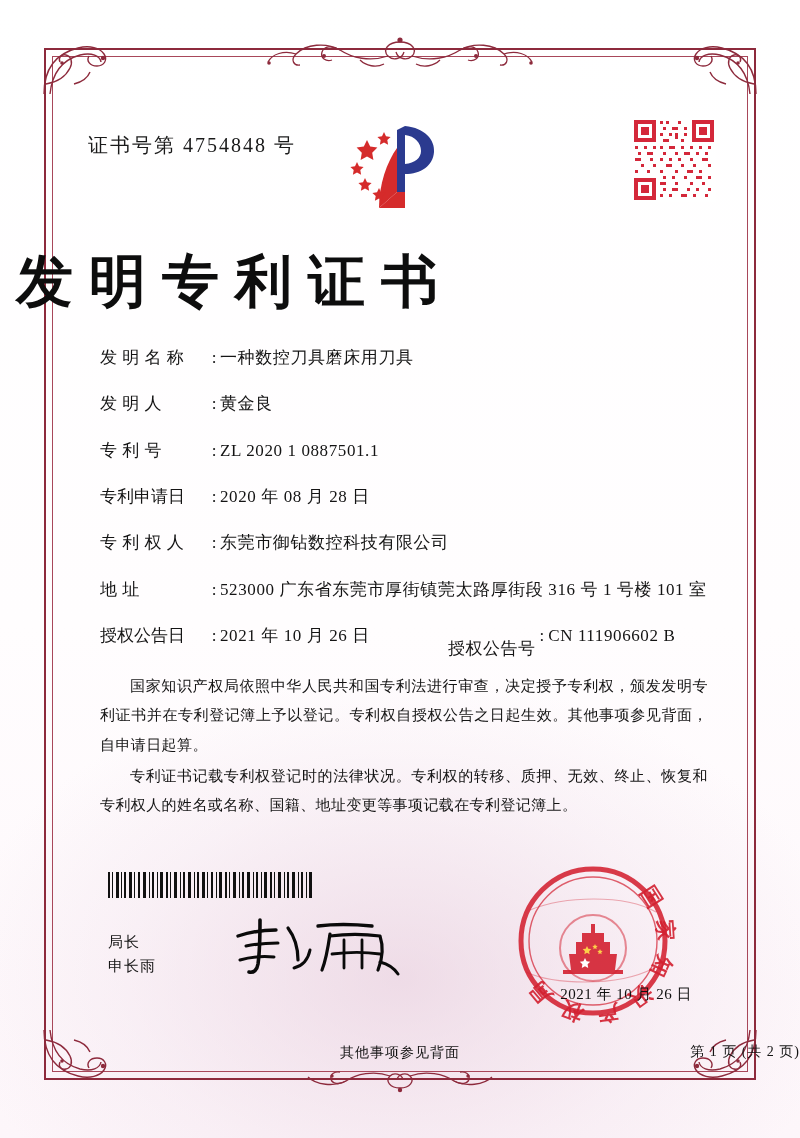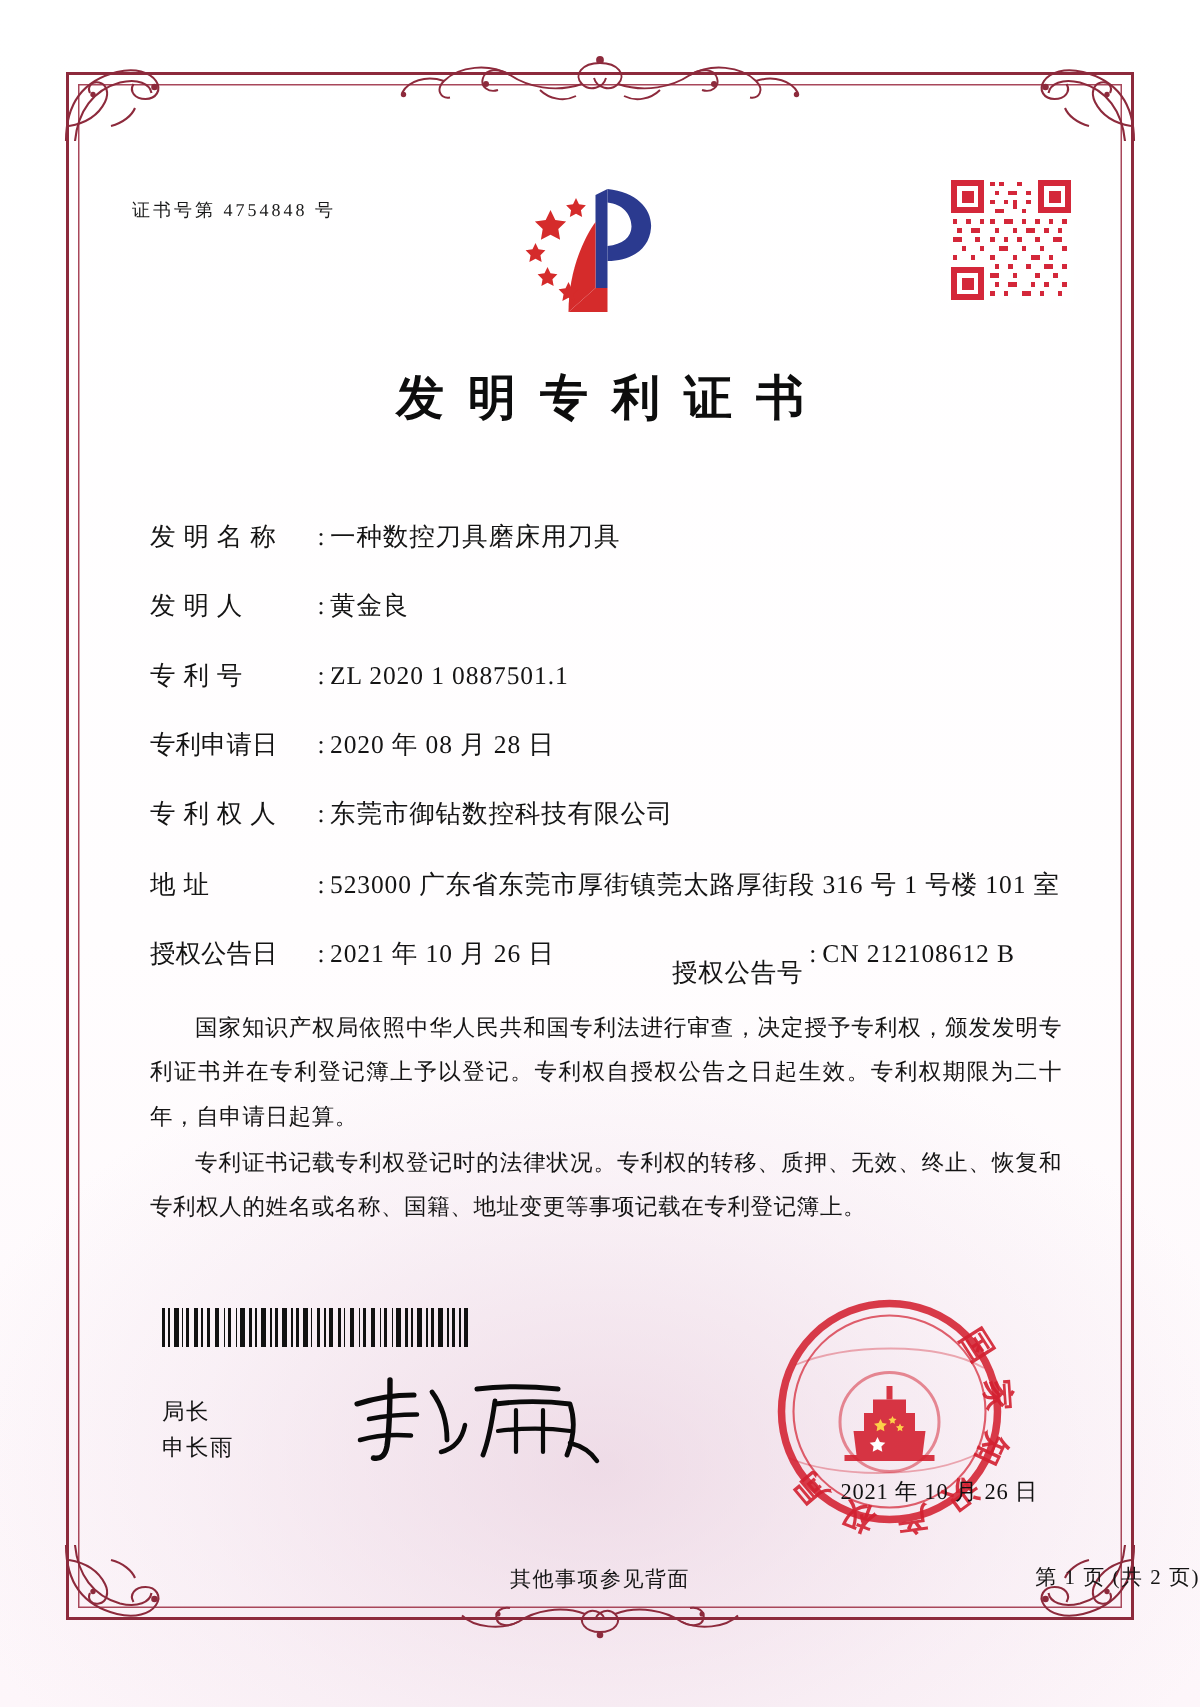--- a/index.html
+++ b/index.html
@@ -70,21 +70,21 @@
     height: 40px;
     color: #8d2a3c;
   }
   .bottom-flourish svg { display:block; width:100%; height:100%; }
 
   
   .cert-number {
     position: absolute;
     left: 88px;
     top: 132px;
-    font-size: 12px;
+    font-size: 20px;
     letter-spacing: 2px;
     color: #1a1a1a;
     white-space: nowrap;
     text-align: center;
   }
 
   .qr {
     position: absolute;
     right: 84px;
     top: 118px;
@@ -100,23 +100,22 @@
     width: 130px;
     height: 104px;
   }
   .emblem svg { display:block; width:100%; height:100%; }
 
   .doc-title {
     position: absolute;
     left: 0;
     right: 0;
     top: 244px;
-    text-align: center;
     font-family: "DejaVu Serif", "Liberation Serif", serif;
-    font-size: 32px;
+    font-size: 57px;
     font-weight: 700;
     letter-spacing: 16px;
     text-indent: 16px;
     color: #0d0d0d;
   }
 
   
   .fields {
     position: absolute;
     left: 100px;
@@ -466,27 +465,27 @@
       <span class="field-colon">:</span>
       <span class="field-value">523000 广东省东莞市厚街镇莞太路厚街段 316 号 1 号楼 101 室</span>
     </div>
 
     <div class="field-row dual">
       <span class="field-label tight">授权公告日</span>
       <span class="field-colon">:</span>
       <span class="field-value">2021 年 10 月 26 日</span>
       <span class="sub-label">授权公告号</span>
       <span class="sub-colon">:</span>
-      <span class="sub-value">CN 212108612 B</span>
+      <span class="sub-value">CN 111906602 B</span>
     </div>
 
   </div>
 
   <div class="paragraphs">
-    <p>国家知识产权局依照中华人民共和国专利法进行审查，决定授予专利权，颁发发明专利证书并在专利登记簿上予以登记。专利权自授权公告之日起生效。专利权期限为二十年，自申请日起算。</p>
+    <p>国家知识产权局依照中华人民共和国专利法进行审查，决定授予专利权，颁发发明专利证书并在专利登记簿上予以登记。专利权自授权公告之日起生效。其他事项参见背面，自申请日起算。</p>
     <p>专利证书记载专利权登记时的法律状况。专利权的转移、质押、无效、终止、恢复和专利权人的姓名或名称、国籍、地址变更等事项记载在专利登记簿上。</p>
   </div>
 
   <div class="barcode">
     <svg viewBox="0 0 205 26" shape-rendering="crispEdges">
       <rect width="205" height="26" fill="#ffffff" fill-opacity="0"></rect>
       <g fill="#111">
         <rect x="0" y="0" width="2" height="26"></rect>
           <rect x="4" y="0" width="1" height="26"></rect>
         <rect x="8" y="0" width="3" height="26"></rect>

